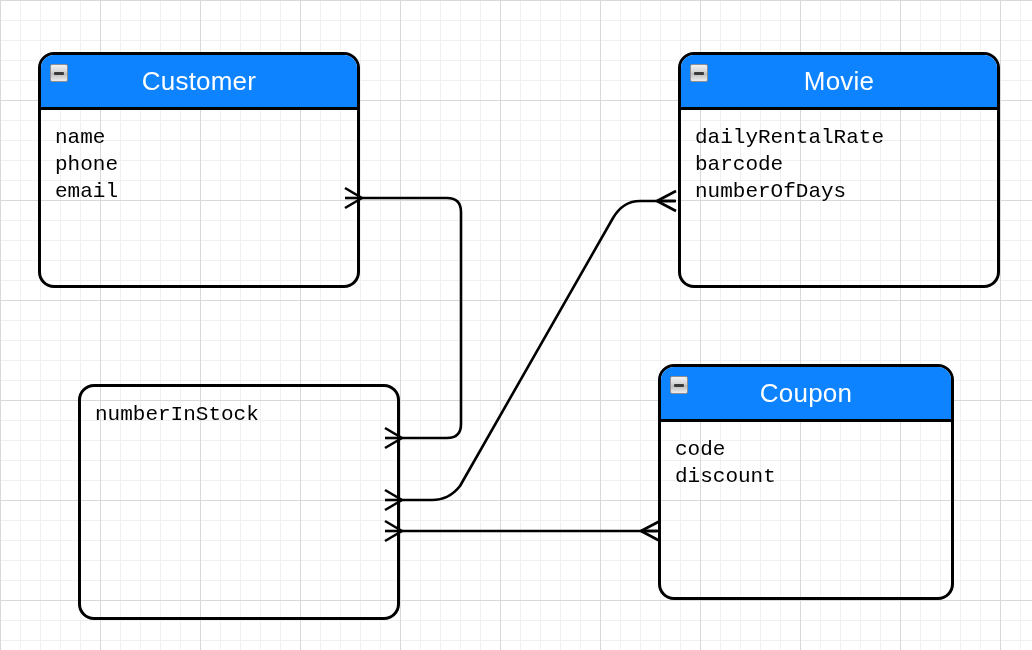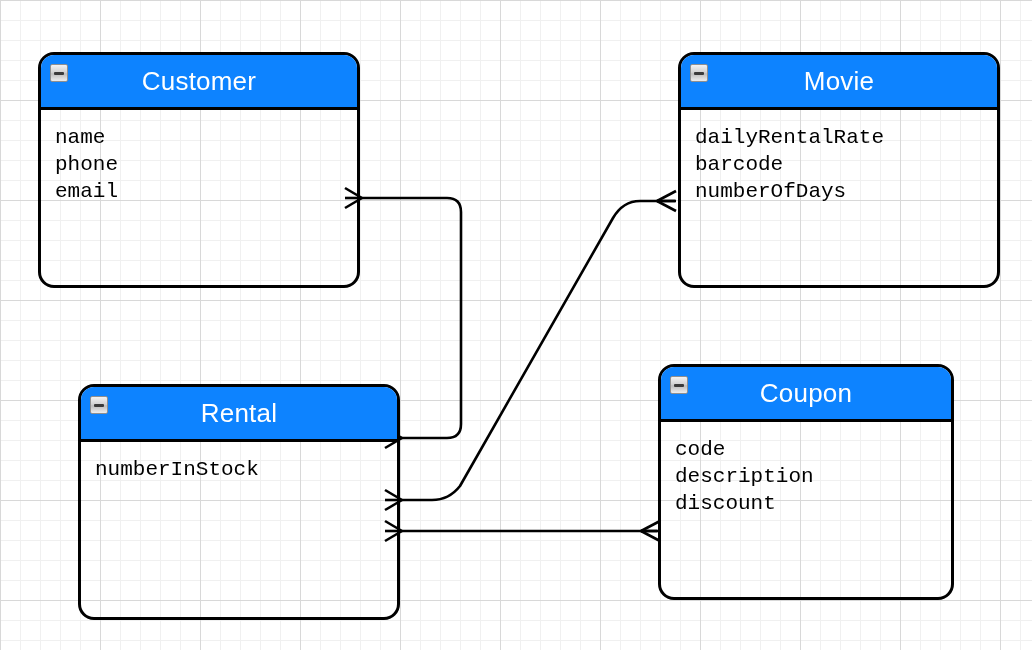--- a/index.html
+++ b/index.html
@@ -181,38 +181,31 @@
       <span class="entity-title">Movie</span>
     </div>
     <div class="entity-body">
       <div class="attr">dailyRentalRate</div>
       <div class="attr">barcode</div>
       <div class="attr">numberOfDays</div>
     </div>
   </div>
 
   <div class="entity" id="entity-rental">
-    <div class="entity-header">
-      <span class="collapse-icon">
-        <span class="bar"></span>
-      </span>
-      <span class="entity-title">Rental</span>
-    </div>
     <div class="entity-body">
       <div class="attr">numberInStock</div>
     </div>
   </div>
 
   <div class="entity" id="entity-coupon">
     <div class="entity-header">
       <span class="collapse-icon">
         <span class="bar"></span>
       </span>
       <span class="entity-title">Coupon</span>
     </div>
     <div class="entity-body">
       <div class="attr">code</div>
-      <div class="attr">description</div>
       <div class="attr">discount</div>
     </div>
   </div>
 
 </div>
 
 </body></html>

